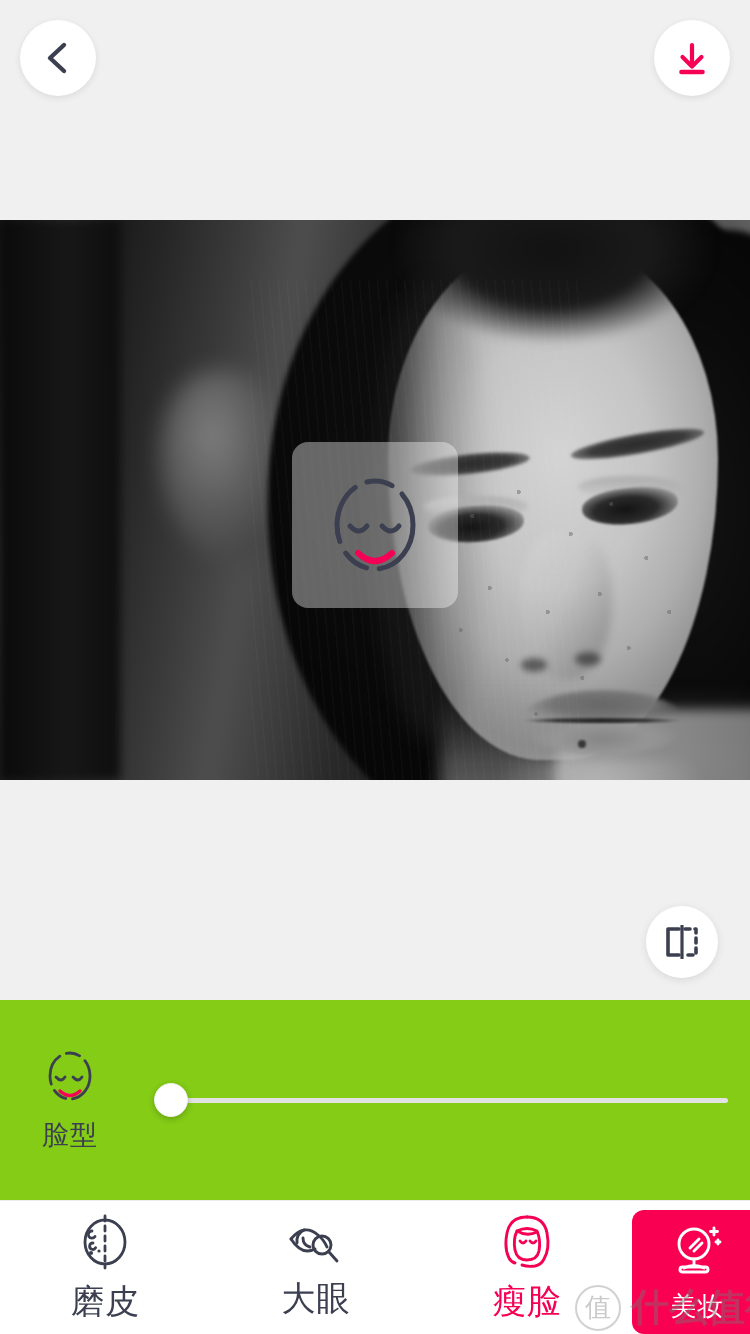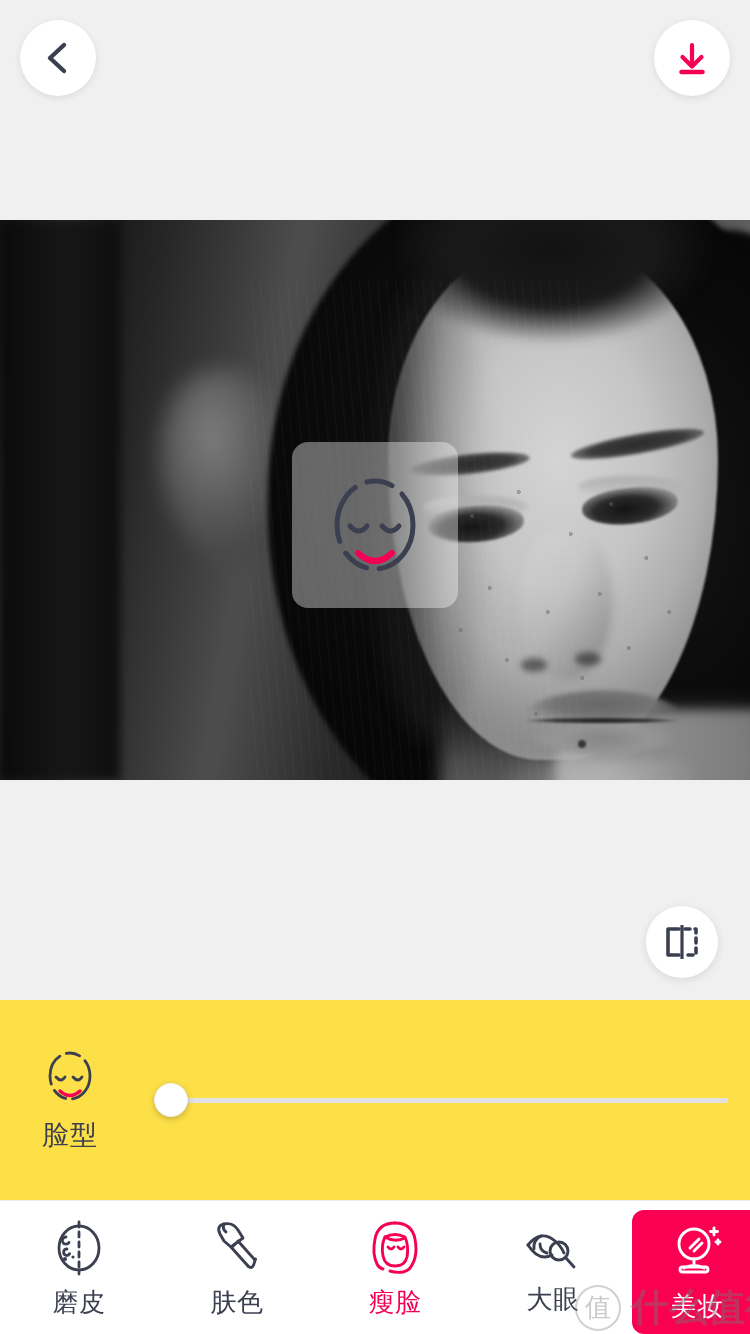--- a/index.html
+++ b/index.html
@@ -282,21 +282,21 @@
     align-items: center;
     justify-content: center;
     cursor: pointer;
   }
 
   
   .slider-panel {
     position: absolute;
     left: 0; top: 1000px;
     width: 750px; height: 200px;
-    background: #fde047;
+    background: #84cc16;
     display: flex;
     align-items: center;
   }
   .mode-item {
     width: 140px;
     display: flex;
     flex-direction: column;
     align-items: center;
     justify-content: center;
     cursor: pointer;
@@ -361,21 +361,21 @@
     display: flex;
     flex-direction: column;
     align-items: center;
     justify-content: center;
     cursor: pointer;
     user-select: none;
     padding-top: 4px;
   }
   .tool .tlabel {
     margin-top: 9px;
-    font-size: 26px;
+    font-size: 34px;
     color: #3b3f50;
     letter-spacing: .5px;
   }
   .tool.active .tlabel { color: #f50055; }
   .tool-promo {
     position: absolute;
     left: 632px; top: 1210px;
     width: 130px; height: 124px;
     background: #f90052;
     border-radius: 12px 0 0 12px;
@@ -539,76 +539,59 @@
             <path d="M13 17 a3.6 3.6 0 1 0 3 5.5"></path>
             <path d="M14 29 a3.2 3.2 0 1 0 2.6 4.8"></path>
           </g>
           <circle cx="12" cy="39" r="2.1" fill="#3b3f50"></circle>
           <circle cx="20" cy="37" r="1.6" fill="#3b3f50"></circle>
         </svg>
       </span>
       <span class="tlabel">磨皮</span>
     </div>
 
+
+
     <div class="tool">
       <span>
-        <svg width="52" height="56" viewBox="0 0 52 56">
+        <svg width="56" height="50" viewBox="0 0 56 50">
           <g fill="none" stroke="#3b3f50" stroke-width="2.9" stroke-linecap="round" stroke-linejoin="round">
 
-            <path d="M9 14 q-4 -8 4 -10 q9 -2 14 6 l5 8 -12 9 -7 -6 z"></path>
-            <path d="M13 4 q-2 5 2 8"></path>
-
-            <path d="M20 27 l17 19"></path>
-            <path d="M27 21 l17 19"></path>
-            <path d="M37 46 q5 5 7 -6 q1 -2 0 0"></path>
-            <path d="M24 24 l-3 3"></path>
+            <path d="M3 22 q13 -16 27 -4 q6 5 9 12"></path>
+            <path d="M3 22 q11 17 24 10"></path>
+
+            <path d="M16 13 q-8 4 -7 13"></path>
+            <path d="M22 30 q-7 -2 -7 -9"></path>
+
+            <circle cx="34" cy="28" r="9"></circle>
+            <line x1="41" y1="35" x2="49" y2="44"></line>
           </g>
         </svg>
       </span>
-      <span class="tlabel">肤色</span>
-    </div>
-
+      <span class="tlabel">大眼</span>
+    </div>
 
     <div class="tool active">
       <span>
         <svg width="56" height="56" viewBox="0 0 56 56">
           <g fill="none" stroke="#f50055" stroke-width="2.9" stroke-linecap="round" stroke-linejoin="round">
 
             <path d="M28 3 q17 0 20 16 q3 16 -3 26 q-3 6 -9 7 q-7 1 -13 -1"></path>
             <path d="M28 3 q-17 0 -20 16 q-3 15 2 25 q2 4 6 5"></path>
 
             <path d="M18 17 q10 -5 20 0 q4 9 2 20 q-2 9 -12 9 q-10 0 -12 -10 q-2 -11 2 -19"></path>
 
             <path d="M18 17 q10 6 20 1"></path>
 
             <path d="M21 27 q3 4 6 0"></path>
             <path d="M31 27 q3 4 6 0"></path>
           </g>
         </svg>
       </span>
       <span class="tlabel">瘦脸</span>
-    </div>
-
-    <div class="tool">
-      <span>
-        <svg width="56" height="50" viewBox="0 0 56 50">
-          <g fill="none" stroke="#3b3f50" stroke-width="2.9" stroke-linecap="round" stroke-linejoin="round">
-
-            <path d="M3 22 q13 -16 27 -4 q6 5 9 12"></path>
-            <path d="M3 22 q11 17 24 10"></path>
-
-            <path d="M16 13 q-8 4 -7 13"></path>
-            <path d="M22 30 q-7 -2 -7 -9"></path>
-
-            <circle cx="34" cy="28" r="9"></circle>
-            <line x1="41" y1="35" x2="49" y2="44"></line>
-          </g>
-        </svg>
-      </span>
-      <span class="tlabel">大眼</span>
     </div>
 
     <div style="flex:0 0 118px"></div>
   </div>
 
   <div class="tool-promo">
     <span>
       <svg width="58" height="58" viewBox="0 0 58 58">
         <g fill="none" stroke="#ffffff" stroke-width="2.9" stroke-linecap="round" stroke-linejoin="round">
           <circle cx="26" cy="23" r="15"></circle>

